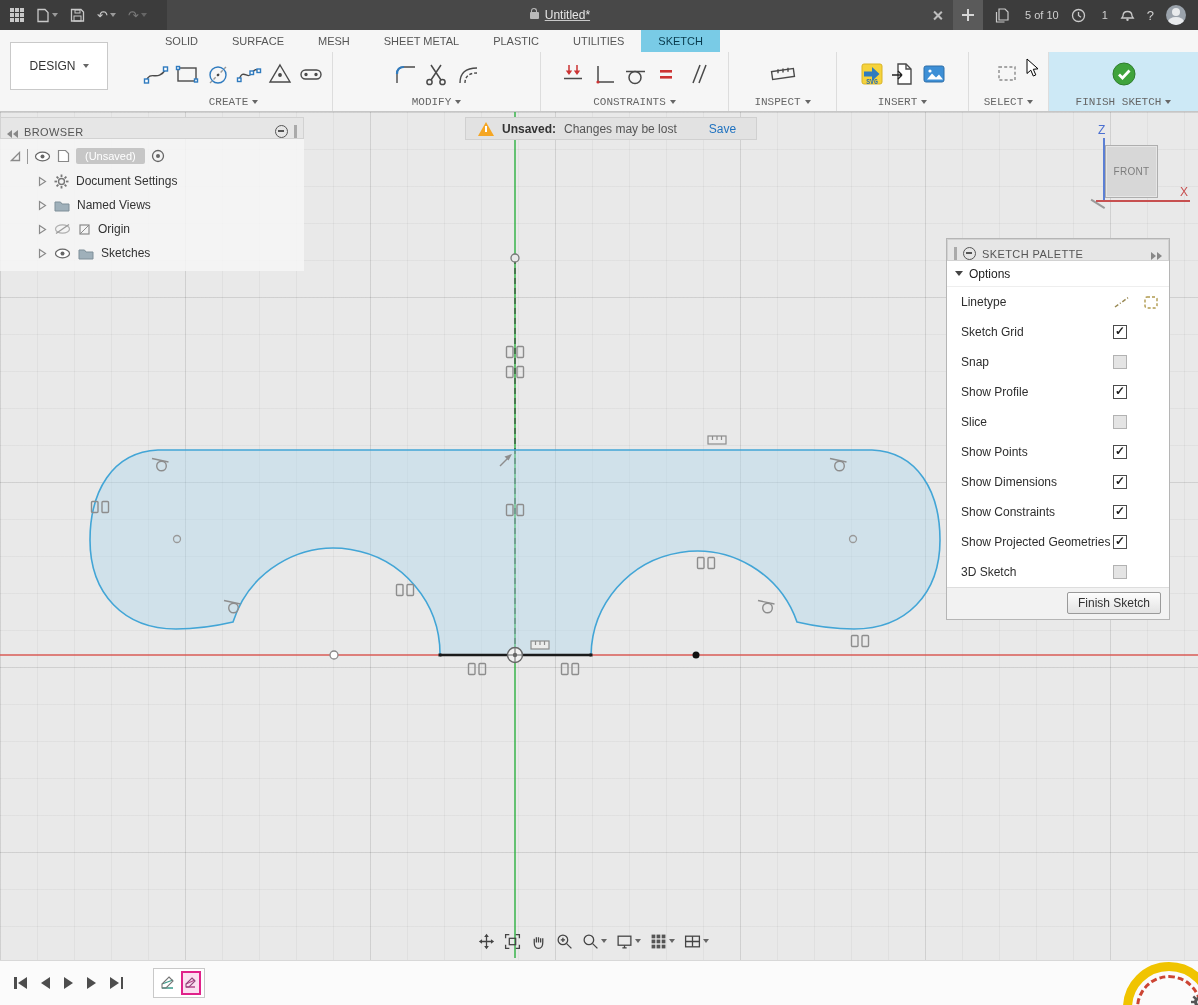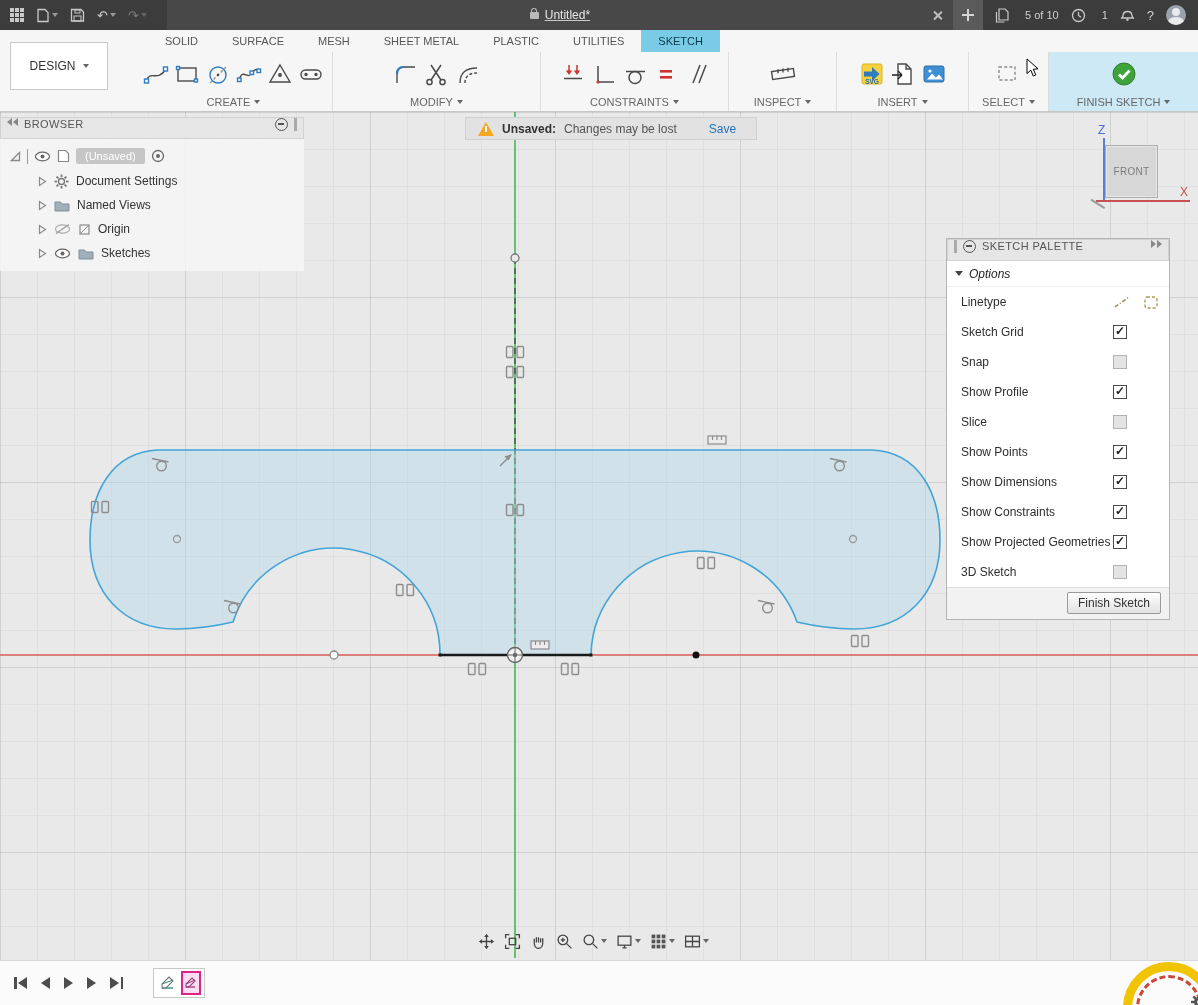--- a/index.html
+++ b/index.html
@@ -44,33 +44,33 @@
   .avatar::before { content:""; position:absolute; left:6px; top:3px; width:8px; height:8px; border-radius:50%; background:#e8eaec; }
   .avatar::after { content:""; position:absolute; left:2px; top:12px; width:16px; height:10px; border-radius:50%; background:#e8eaec; }
 
   
   .toolbar { position:absolute; top:30px; left:0; right:0; height:82px; background:#f6f6f6; border-bottom:1px solid #c6c6c6; z-index:40; }
   .ribbon-tabs { position:absolute; top:0; left:148px; height:22px; display:flex; }
   .rtab { padding:0 17px; font-size:11px; color:#555; display:flex; align-items:center; cursor:default; }
   .rtab.active { background:#79cbe6; color:#083a4c; }
   .design-btn { position:absolute; left:10px; top:12px; width:98px; height:48px; background:#fff; border:1px solid #c9c9c9; display:flex; align-items:center; justify-content:center; gap:7px; font-size:12px; color:#333; }
   .ribbon { position:absolute; top:22px; left:135px; right:0; bottom:0; display:flex; }
-  .rgroup { display:flex; flex-direction:column; align-items:center; border-right:1px solid #ddd; padding:0 8px; }
+  .rgroup { display:flex; flex-direction:column; align-items:center; border-right:1px solid #ddd; padding:0 8px;font-family:Liberation Mono, monospace; }
   .rg-icons { flex:1; display:flex; align-items:center; justify-content:center; gap:5px; }
   .rg-label { height:16px; display:flex; align-items:center; justify-content:center; gap:4px; font-size:11px; color:#666; padding-bottom:2px; }
   .ri { width:26px; height:26px; display:inline-block; }
   .ri svg { width:26px; height:26px; }
   .rgroup.g-create { min-width:196px; } .rgroup.g-modify { min-width:208px; }
   .rgroup.g-constraints { min-width:188px; } .rgroup.g-inspect { min-width:108px; }
   .rgroup.g-insert { min-width:132px; } .rgroup.g-select { min-width:80px; }
   .rgroup.g-finish { flex:1; background:#cde9f6; border-right:none; }
 
   
   .browser { position:absolute; left:0; top:117px; width:304px; z-index:10; }
-  .panel-header { height:22px; background:#e6e6e6; border:1px solid #d2d2d2; display:flex; align-items:flex-start; padding:0 6px; gap:6px; }
+  .panel-header { height:22px; background:#e6e6e6; border:1px solid #d2d2d2; display:flex; align-items:flex-end; padding:0 6px; gap:6px; }
   .panel-title { font-size:11px; color:#555; letter-spacing:.4px; flex:1; }
   .tri-l, .tri-r { width:0; height:0; border-top:4px solid transparent; border-bottom:4px solid transparent; display:inline-block; }
   .tri-l { border-right:5px solid #888; } .tri-r { border-left:5px solid #888; }
   .circ-minus { width:13px; height:13px; border:1.5px solid #555; border-radius:50%; position:relative; }
   .circ-minus::before { content:""; position:absolute; left:2px; top:4.4px; width:6px; height:1.6px; background:#555; }
   .grip { width:3px; height:13px; background:#aaa; }
   .browser-body { background:rgba(247,247,247,0.82); padding:4px 0 6px 0; }
   .broot { height:26px; display:flex; align-items:center; gap:6px; padding-left:10px; }
   .vsep { width:1px; height:15px; background:#999; }
   .chip { background:#c6c6c6; color:#fff; font-size:11px; padding:2px 9px; border-radius:2px; }
@@ -90,21 +90,21 @@
   .vc-z { position:absolute; left:4px; top:0; color:#4a6fd1; font-size:12px; }
   .vc-line-z { position:absolute; left:9px; top:15px; width:2px; height:62px; background:#5b7fd4; }
   .vc-cube { position:absolute; left:11px; top:22px; width:53px; height:53px; background:#d7d7d7; border:1px solid #aeaeae; box-shadow:inset 0 0 0 1px #e6e6e6; display:flex; align-items:center; justify-content:center; font-size:10px; color:#7d7d7d; letter-spacing:.3px; }
   .vc-line-x { position:absolute; left:2px; top:77px; width:94px; height:2px; background:#c75050; }
   .vc-x { position:absolute; right:6px; top:62px; color:#c75050; font-size:12px; }
   .vc-diag { position:absolute; left:-4px; top:80px; width:16px; height:1.5px; background:#9a9a9a; transform:rotate(32deg); }
 
   
   .palette { position:absolute; left:946px; top:238px; width:224px; z-index:10; background:#fff; border:1px solid #b5b5b5; }
   .prow { position:relative; height:30px; display:flex; align-items:center; padding-left:14px; font-size:12px; color:#2e2e2e; }
-  .poptions { height:26px; display:flex; align-items:center; gap:6px; padding-left:8px; font-size:12px; color:#222; border-bottom:1px solid #eee;font-style:italic; }
+  .poptions { height:26px; display:flex; align-items:center; gap:6px; padding-left:8px; font-size:12px; color:#222; border-bottom:1px solid #eee; }
   .tri-down { width:0; height:0; border-left:4.5px solid transparent; border-right:4.5px solid transparent; border-top:5.5px solid #444; }
   .pctl { position:absolute; left:166px; top:50%; transform:translateY(-50%); display:flex; gap:12px; align-items:center; }
   .checkbox { width:14px; height:14px; border:1.5px solid #4b4b4b; background:#fff; position:relative; }
   .checkbox[data-checked="true"]::after { content:"✓"; position:absolute; left:1px; top:-2px; font-size:12px; font-weight:bold; color:#1c1c1c; }
   .checkbox[data-checked="false"] { border:1px solid #b2b2b2; background:#e4e4e4; }
   .pfooter { height:32px; border-top:1px solid #ddd; background:#f2f2f2; position:relative; }
   .finish-btn { position:absolute; right:8px; top:4px; padding:3px 10px; font-size:12px; color:#333; border:1px solid #9a9a9a; border-radius:2px; background:linear-gradient(#fdfdfd,#e3e3e3); }
 
   
   .commentsbar { position:absolute; left:0; top:928px; width:306px; height:22px; background:#ededed; border:1px solid #d4d4d4; display:flex; align-items:center; padding:0 8px; gap:6px; z-index:10; }

